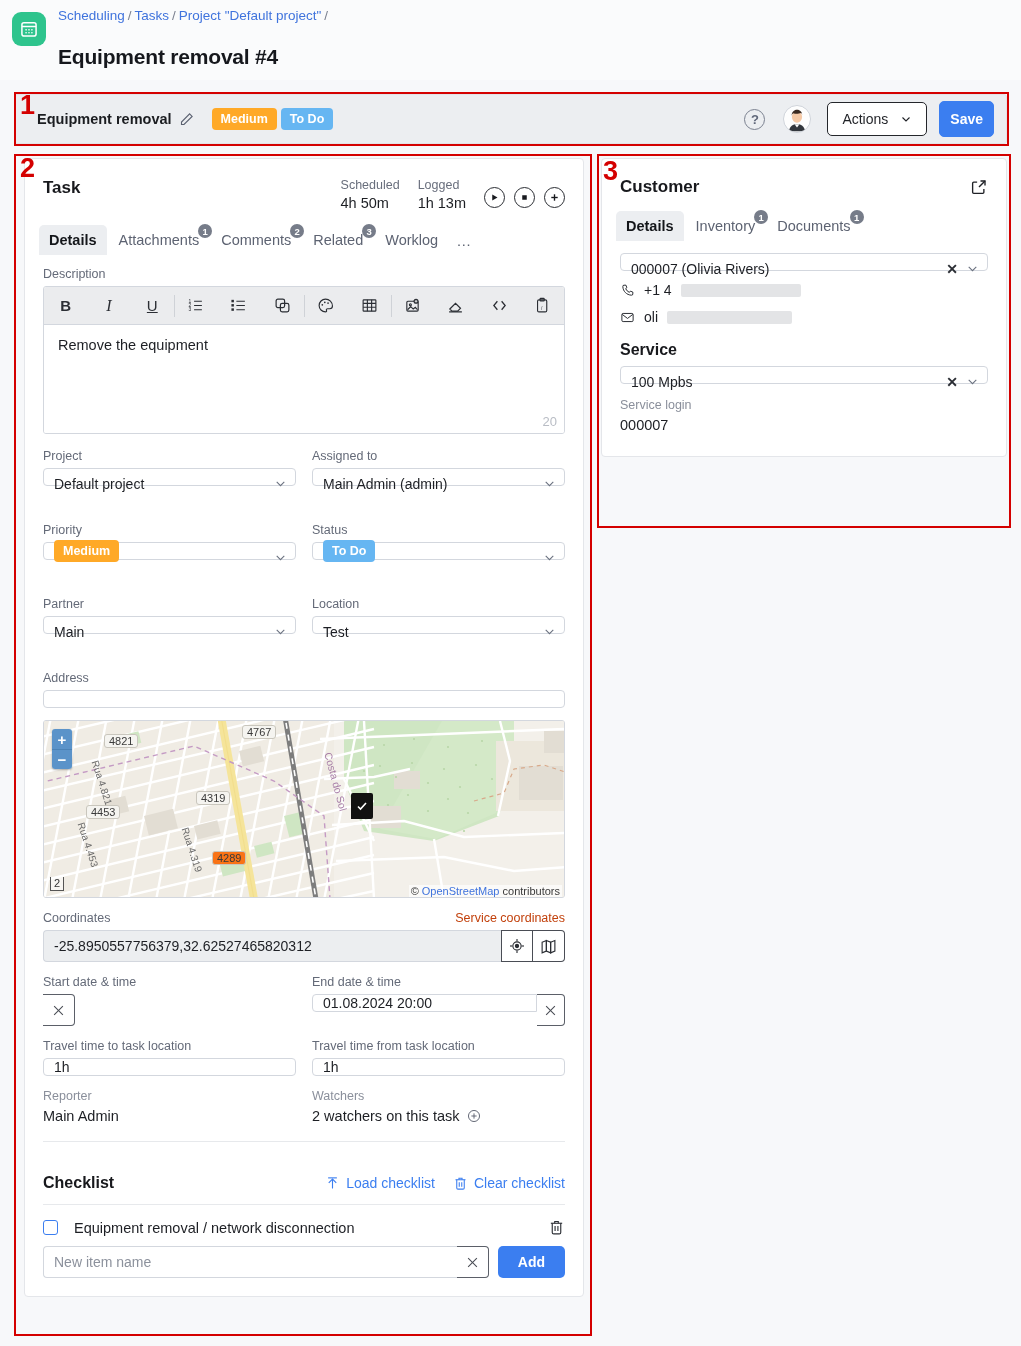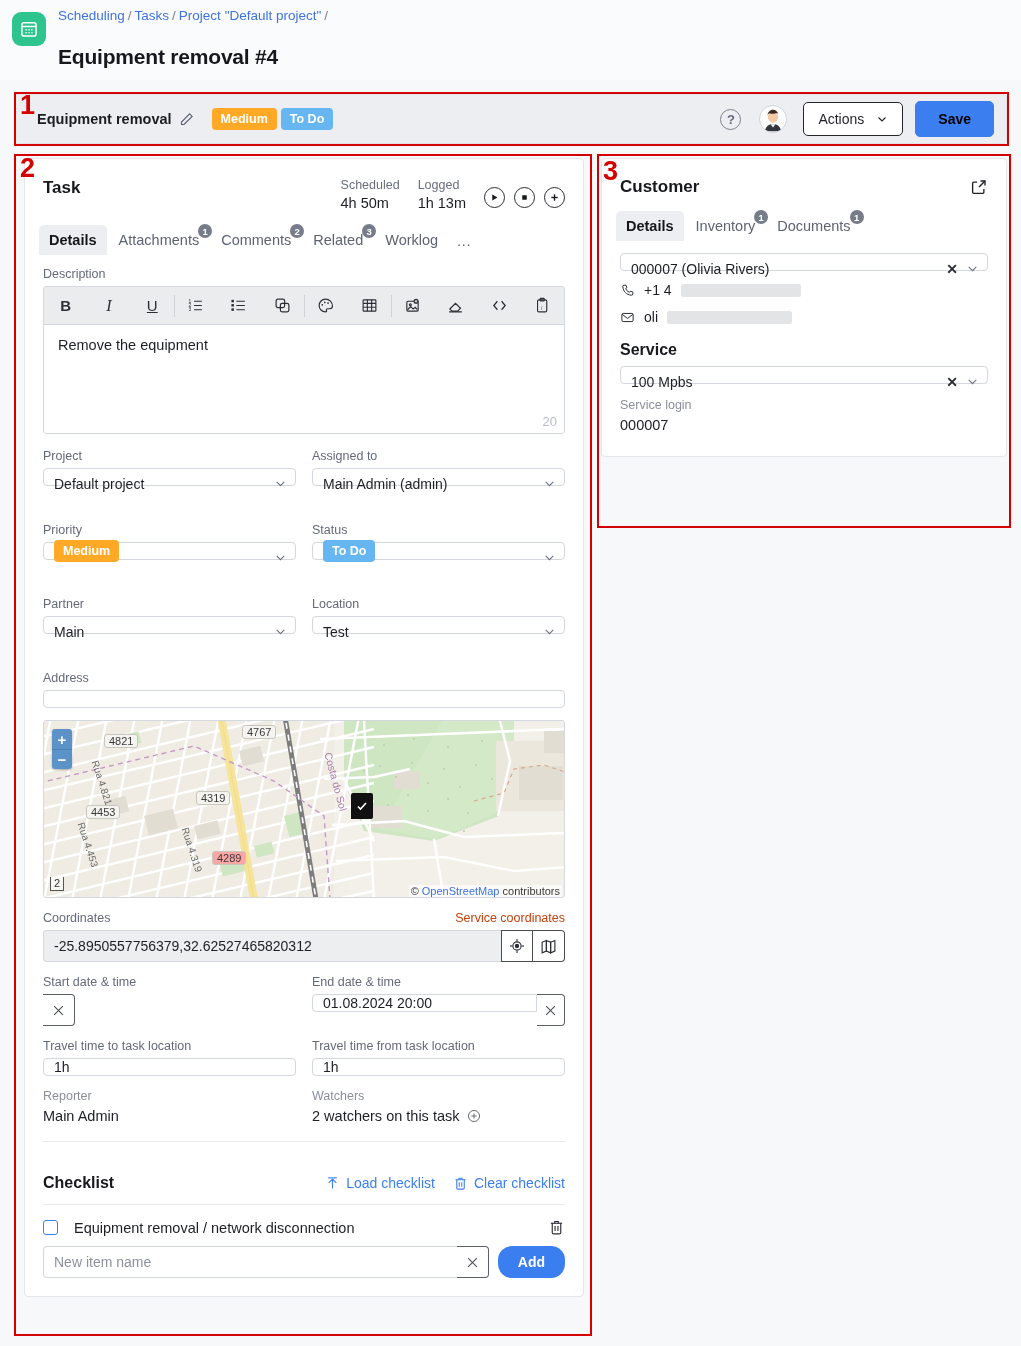--- a/index.html
+++ b/index.html
@@ -41,21 +41,21 @@
   .tb-spacer { flex:1; }
   .help-circle { width:21px; height:21px; border-radius:50%; border:1.6px solid #7b8190; color:#60677a;
     font-size:13px; display:flex; align-items:center; justify-content:center; font-weight:bold; }
   .avatar { width:28px; height:28px; border-radius:50%; border:1.5px solid #cfd3da; background:#fff;
     overflow:hidden; display:flex; align-items:flex-end; justify-content:center; }
   .btn {
     font-family:"Liberation Sans", sans-serif; font-size:14px; cursor:pointer;
     border-radius:5px; padding:7px 14px; line-height:18px;
   }
   .btn-actions { background:#fff; border:1px solid #24262b; color:#1f2126; display:flex; align-items:center; gap:12px; }
-  .btn-save { background:#3b7ef0; border:1px solid #3b7ef0; color:#000000; font-weight:bold; padding:8px 22px; }
+  .btn-save { background:#3b7ef0; border:1px solid #3b7ef0; color:#ffffff; font-weight:bold; padding:8px 10px; }
 
   
   .card { background:#fff; border:1px solid #e4e6ea; border-radius:4px; }
 
   .task-card { position:absolute; left:24px; top:158px; width:560px; }
   .cust-card { position:absolute; left:601px; top:158px; width:406px; }
 
   .card-pad { padding:16px 18px 18px 18px; }
 
   .task-head { display:flex; align-items:flex-start; padding:18px 18px 0 18px; }
@@ -133,21 +133,21 @@
   .cl-action { margin-left:18px; color:#3b7ef0; font-size:14px; display:flex; align-items:center; gap:6px; cursor:pointer; }
   .cl-item { display:flex; align-items:center; padding:10px 0; }
   .cl-check { width:15px; height:15px; border:1.6px solid #3b7ef0; border-radius:3px; margin-right:16px; cursor:pointer; background:#fff; }
   .cl-name { font-size:14.5px; color:#1d1f24; }
   .cl-trash { margin-left:auto; color:#2b2e34; cursor:pointer; display:flex; }
   .cl-add { display:flex; align-items:center; gap:9px; }
   .cl-add .inwrap { flex:1; display:flex; }
   .cl-add input { flex:1; height:32px; border:1px solid #d3d7de; border-right:none; border-radius:4px 0 0 4px;
     font-family:"Liberation Sans", sans-serif; font-size:14px; padding:0 10px; color:#1d1f24; }
   .cl-add input::placeholder { color:#8c919c; }
-  .btn-add { background:#3b7ef0; border:none; color:#fff; font-weight:bold; font-size:14px; border-radius:14px;
+  .btn-add { background:#3b7ef0; border:none; color:#fff; font-weight:bold; font-size:14px; border-radius:5px;
     height:32px; padding:0 20px; cursor:pointer; font-family:"Liberation Sans", sans-serif; }
 
   
   .cust-head { display:flex; align-items:center; }
   .cust-head h2 { margin:0; font-size:17px; font-weight:bold; color:#18191d; }
   .ext-icon { margin-left:auto; cursor:pointer; color:#1f2126; display:flex; }
   .cust-tabs { display:flex; gap:2px; margin:14px 0 12px -4px; }
   .contact-line { display:flex; align-items:center; gap:9px; font-size:14px; color:#1d1f24; margin-top:11px; }
   .redact { display:inline-block; height:13px; background:#e3e4e6; border-radius:2px; vertical-align:middle; }
   .cust-sub { font-size:16px; font-weight:bold; color:#18191d; margin:16px 0 7px; }
@@ -557,21 +557,21 @@
 
       <div class="map-zoom">
         <div>+</div>
         <div>−</div>
       </div>
 
       <div style="position:absolute;left:60px;top:13px;background:#f5f4f0;border:1px solid #c9c6bd;border-radius:3px;padding:0 4px;font-size:11px;color:#3a3a3a;">4821</div>
       <div style="position:absolute;left:198px;top:4px;background:#f5f4f0;border:1px solid #c9c6bd;border-radius:3px;padding:0 4px;font-size:11px;color:#3a3a3a;">4767</div>
       <div style="position:absolute;left:152px;top:70px;background:#f5f4f0;border:1px solid #c9c6bd;border-radius:3px;padding:0 4px;font-size:11px;color:#3a3a3a;">4319</div>
       <div style="position:absolute;left:42px;top:84px;background:#f5f4f0;border:1px solid #c9c6bd;border-radius:3px;padding:0 4px;font-size:11px;color:#3a3a3a;">4453</div>
-      <div style="position:absolute;left:168px;top:130px;background:#fca5a5;border:1px solid #c9c6bd;border-radius:3px;padding:0 4px;font-size:11px;color:#3a3a3a;">4289</div>
+      <div style="position:absolute;left:168px;top:130px;background:#f97316;border:1px solid #c9c6bd;border-radius:3px;padding:0 4px;font-size:11px;color:#3a3a3a;">4289</div>
 
       <div style="position:absolute;left:56px;top:38px;font-size:10px;color:#6b6b6b;transform:rotate(72deg);transform-origin:left top;white-space:nowrap;">Rua 4.821</div>
       <div style="position:absolute;left:42px;top:100px;font-size:10px;color:#6b6b6b;transform:rotate(72deg);transform-origin:left top;white-space:nowrap;">Rua 4.453</div>
       <div style="position:absolute;left:146px;top:105px;font-size:10px;color:#6b6b6b;transform:rotate(72deg);transform-origin:left top;white-space:nowrap;">Rua 4.319</div>
       <div style="position:absolute;left:290px;top:30px;font-size:10.5px;color:#a87fa8;transform:rotate(75deg);transform-origin:left top;white-space:nowrap;">Costa do Sol</div>
 
       <div class="map-pin">
         <svg width="12" height="12" viewBox="0 0 24 24" fill="none" stroke="#fff" stroke-width="3.2">
             <polyline points="4,13 9,18 20,6"></polyline>
           </svg>

